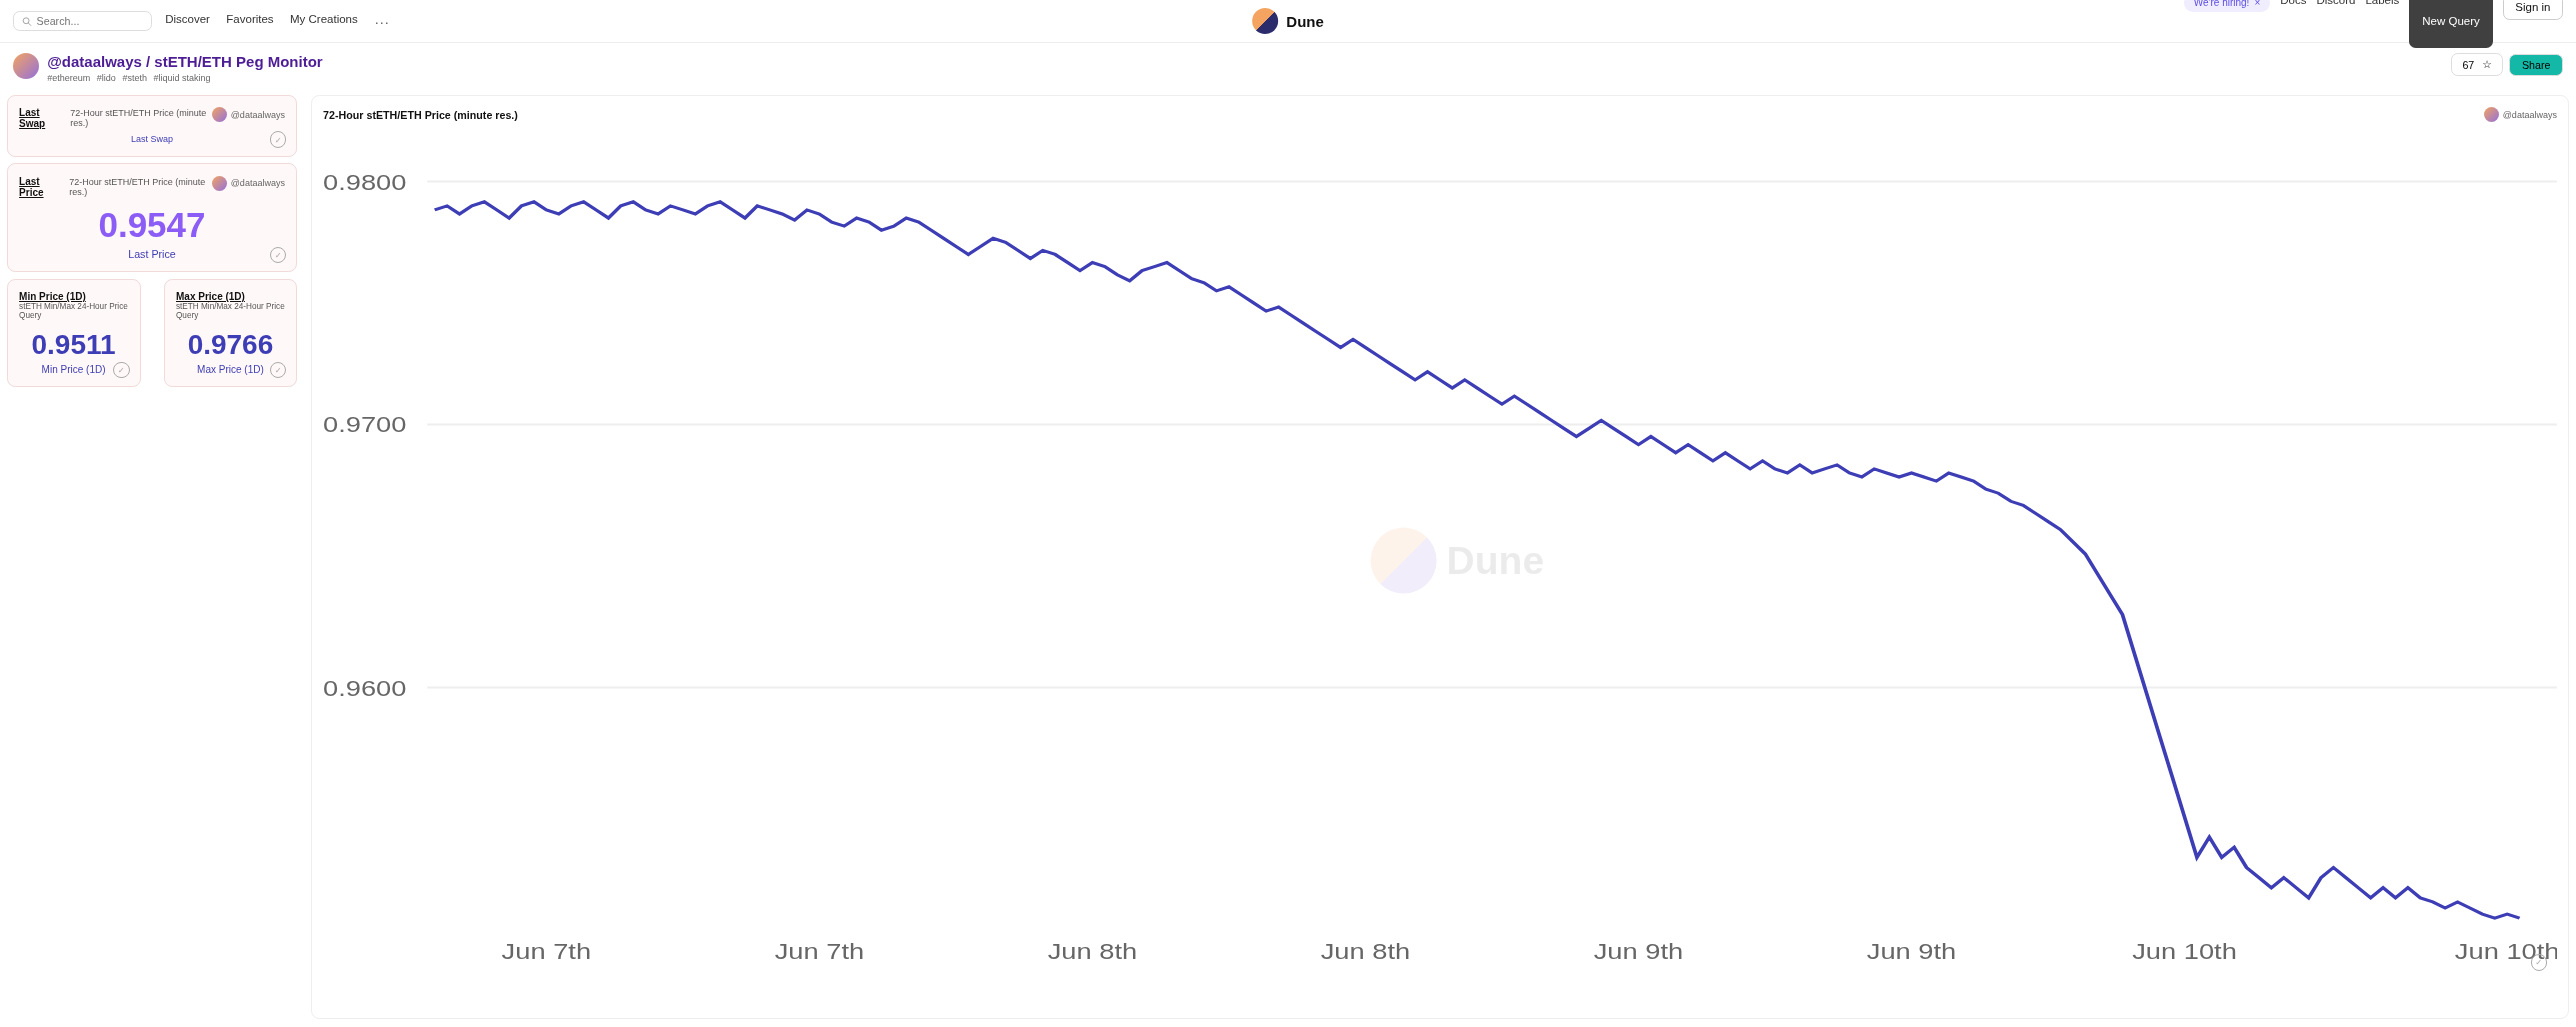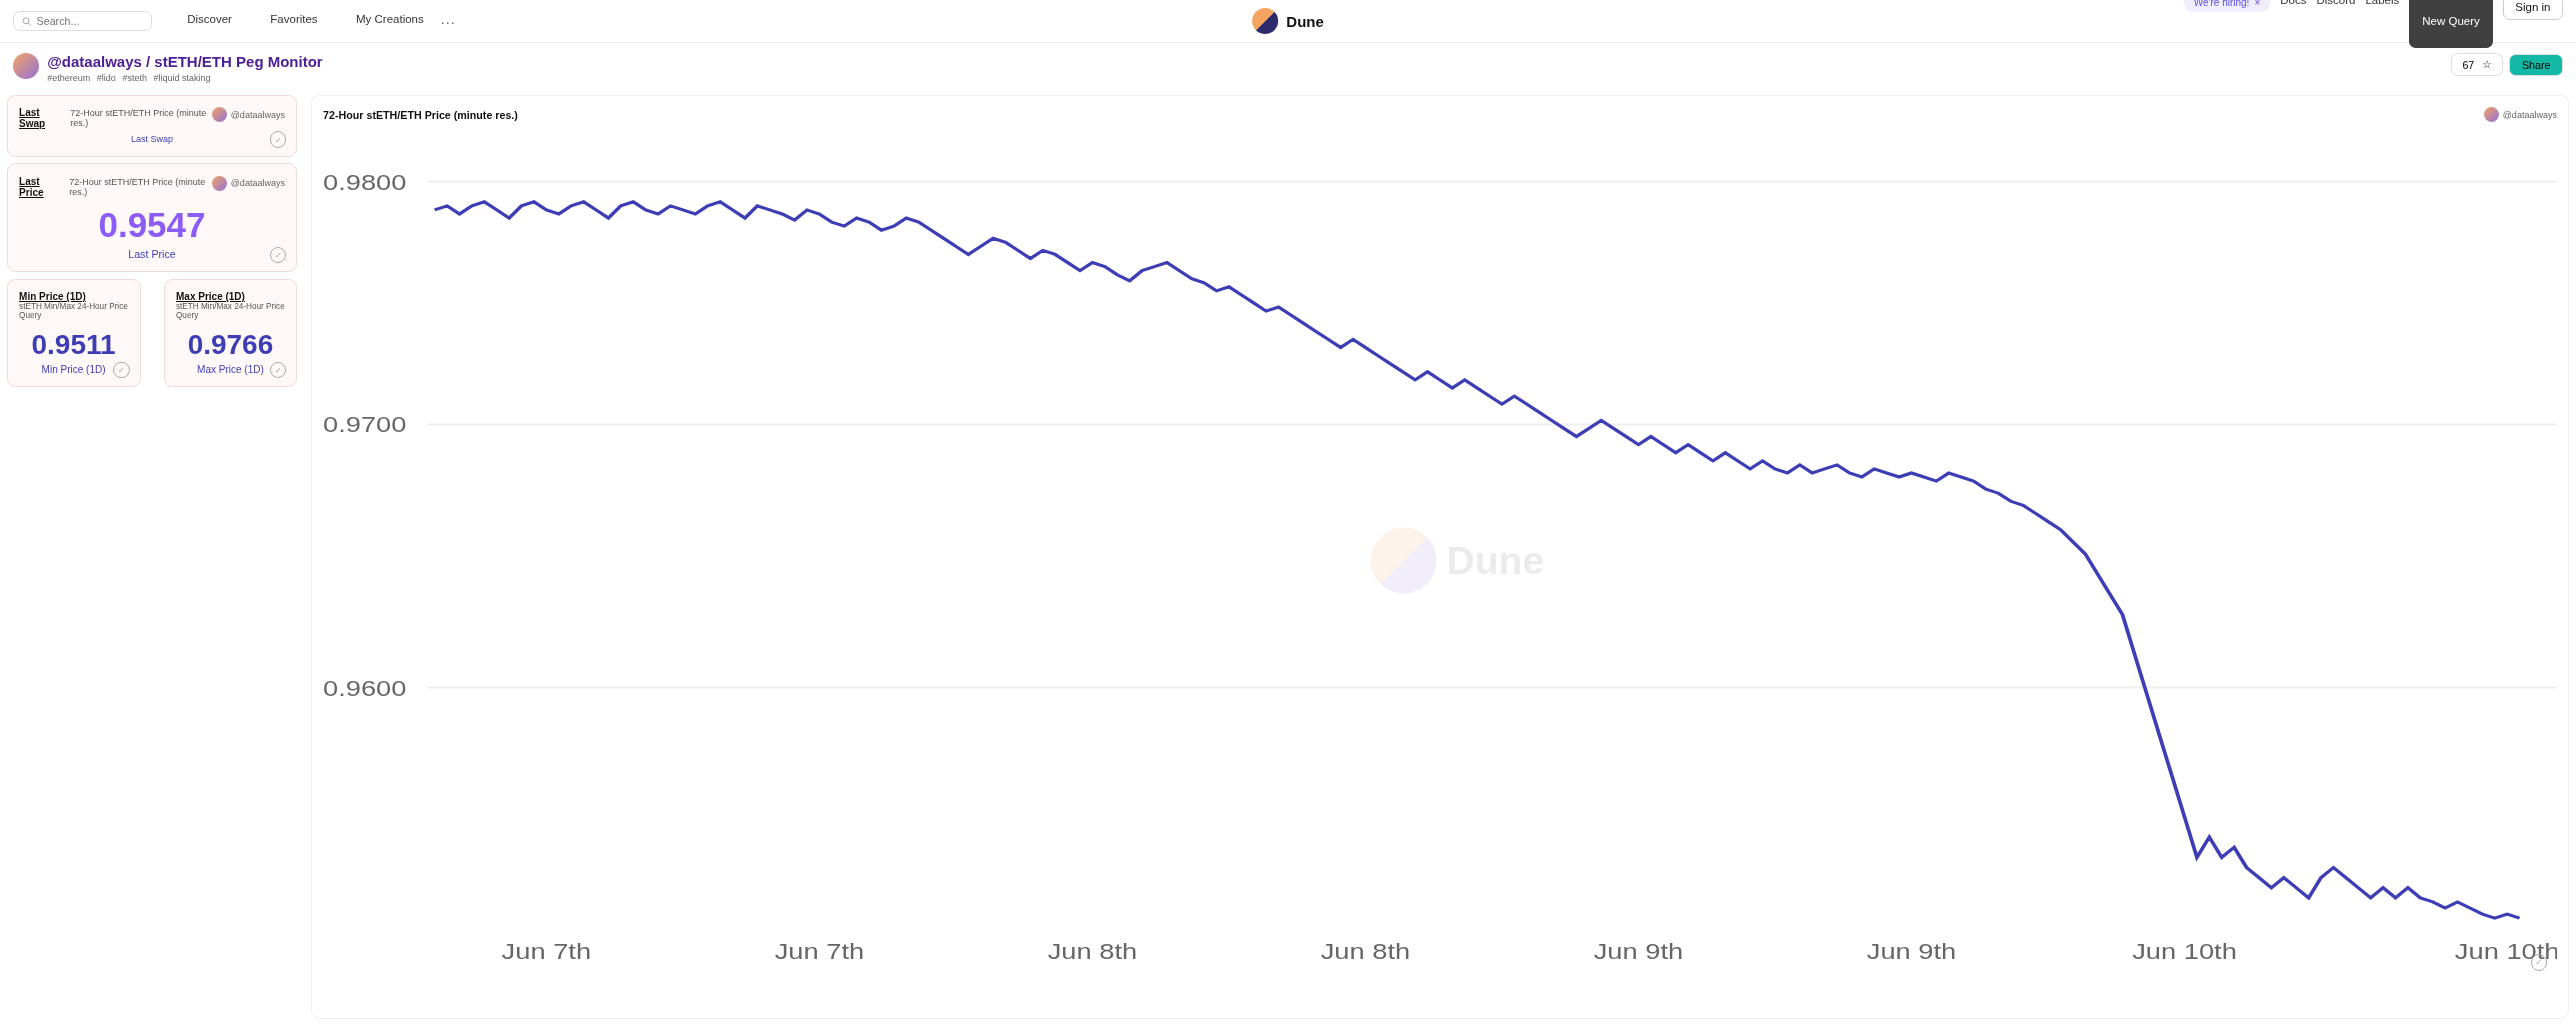--- a/index.html
+++ b/index.html
@@ -14,21 +14,21 @@
     .search-box {
       display: flex; align-items: center; gap: 5px;
       border: 0.8px solid #ddd; border-radius: 6.6px;
       padding: 3.3px 8.2px; width: 139px; cursor: text;
     }
     .search-box input {
       border: none; outline: none; font-size: 10.7px; color: #666; width: 100%;
       background: transparent;
     }
     .nav-links { display: flex; gap: 16.4px; margin-left: 6.6px; }
-    .nav-link { font-size: 11.5px; color: #333; cursor: pointer; text-decoration: none; margin-left: 22px; }
+    .nav-link { font-size: 11.5px; color: #333; cursor: pointer; text-decoration: none; }
     .nav-more { font-size: 15px; color: #666; cursor: pointer; }
     .nav-center {
       position: absolute; left: 50%; transform: translateX(-50%);
       display: flex; align-items: center; gap: 8.2px;
     }
     .dune-logo-circle {
       width: 26px; height: 26px; border-radius: 50%; overflow: hidden;
       background: linear-gradient(135deg, #f4a460 50%, #2c2c6c 50%);
     }
     .dune-brand { font-size: 15px; font-weight: 600; color: #111; }

